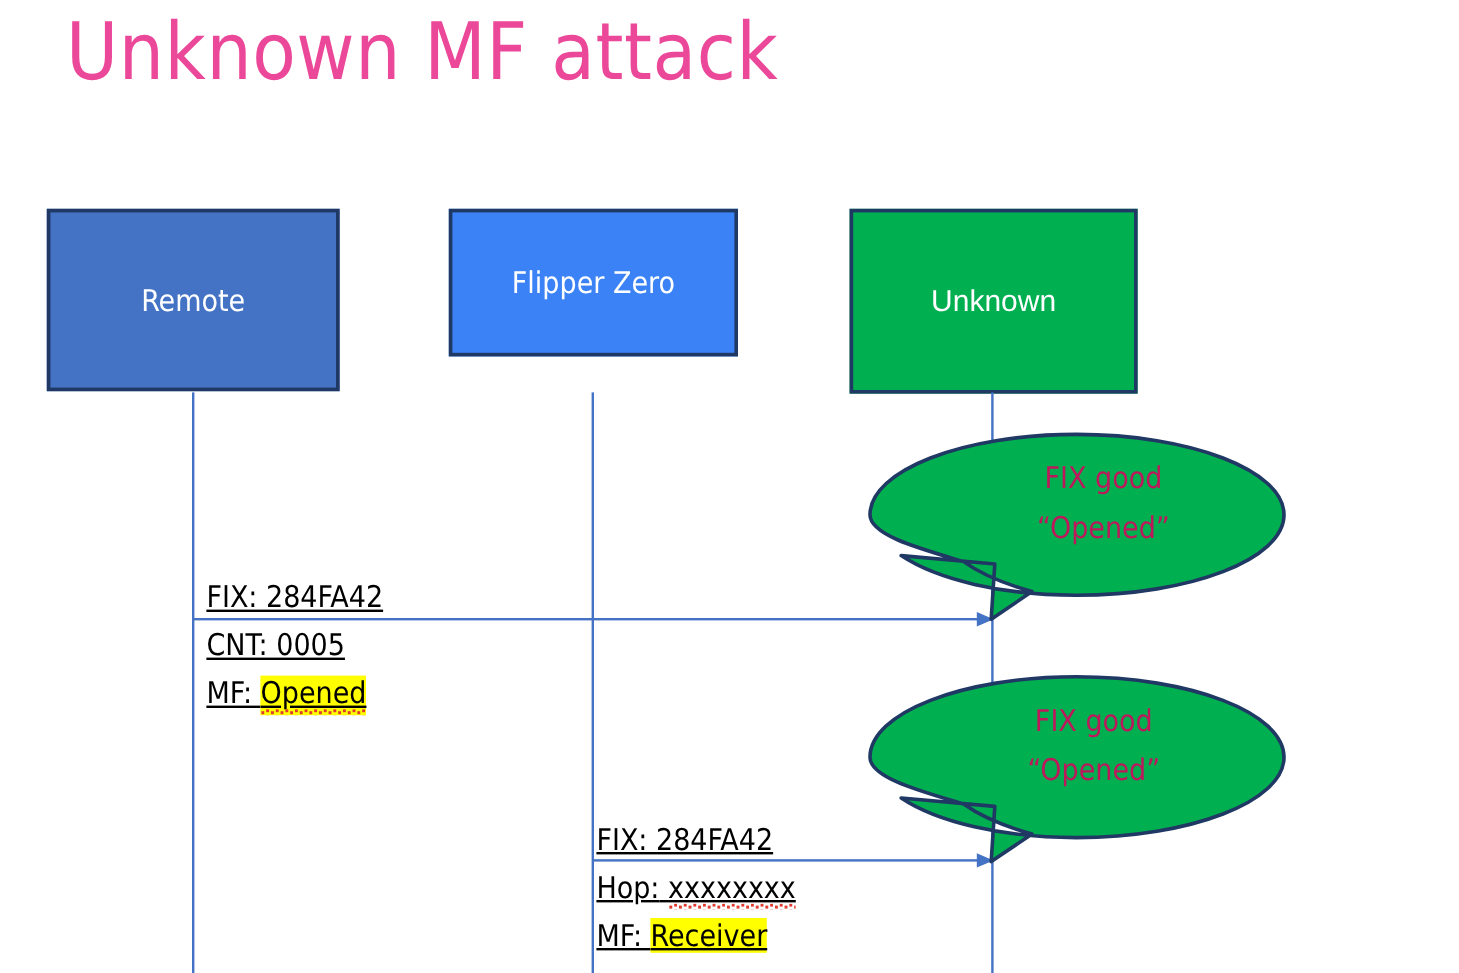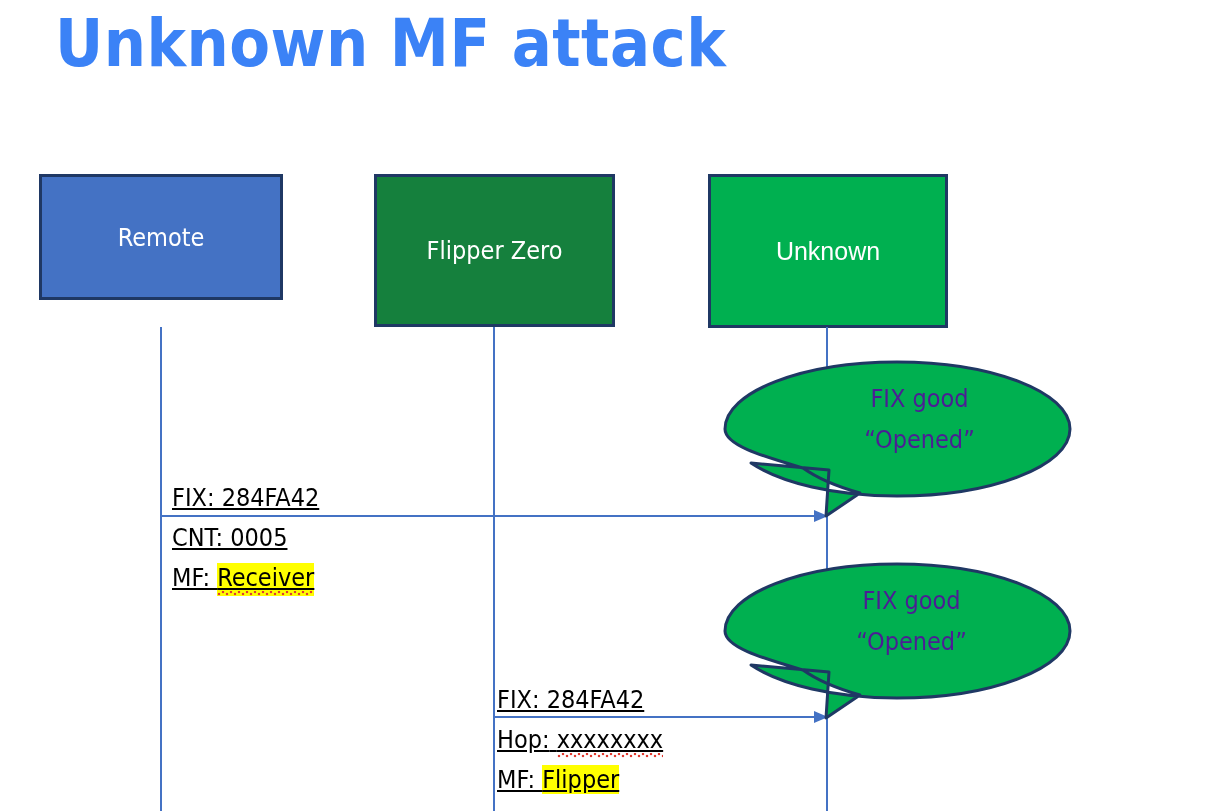--- a/index.html
+++ b/index.html
@@ -16,47 +16,47 @@
     font-family: "DejaVu Sans", "Liberation Sans", sans-serif;
   }
 
   
   #slide-title {
     position: absolute;
     left: 55px;
     top: 8px;
     font-family: "DejaVu Sans Condensed", "DejaVu Sans", sans-serif;
     font-size: 66px;
-    font-weight: 700;
+    font-weight: 400;
     letter-spacing: 0.5px;
-    color: #3b82f6;
+    color: #ec4899;
     white-space: nowrap;
     line-height: 1.1;
   }
 
   
   .actor-box {
     position: absolute;
     box-sizing: border-box;
     border: 3px solid #1f3864;
     display: flex;
     align-items: center;
     justify-content: center;
     color: #ffffff;
     font-size: 25px;
     font-weight: 400;
     font-family: "DejaVu Sans Condensed", "DejaVu Sans", sans-serif;
   }
   #actor-remote {
-    left: 39px; top: 174px; width: 244px; height: 126px;
+    left: 39px; top: 174px; width: 244px; height: 152px;
     background: #4472c4;
   }
   #actor-flipper {
-    left: 374px; top: 174px; width: 241px; height: 153px;
-    background: #15803d;
+    left: 374px; top: 174px; width: 241px; height: 123px;
+    background: #3b82f6;
   }
   #actor-receiver {
     left: 708px; top: 174px; width: 240px; height: 154px;
     background: #00b050;
     font-family: "Liberation Sans", "DejaVu Sans", sans-serif;
   }
 
   
   .lifeline {
     position: absolute;
@@ -126,21 +126,21 @@
     left: 0;
     top: 0;
     overflow: visible;
   }
   .callout-text {
     position: absolute;
     left: 0;
     top: 16px;
     width: 345px;
     text-align: center;
-    color: #4c1d95;
+    color: #be185d;
     font-family: "DejaVu Sans Condensed", "DejaVu Sans", sans-serif;
     font-size: 25px;
     line-height: 41px;
     pointer-events: none;
   }
   #callout-1 { left: 725px; top: 362px; }
   #callout-2 { left: 725px; top: 564px; }
   #callout-1 .callout-text { left: 22px; }
   #callout-2 .callout-text { left: 14px; }
 </style>
@@ -167,33 +167,33 @@
 
   <div class="msg-arrow" id="arrow-1"></div>
 
   <div class="msg-arrow" id="arrow-2"></div>
 
   <div class="msg-text" id="msg-1-text">
     <div>FIX: 284FA42</div>
     <div>CNT: 0005</div>
     <div>
       <span>MF:</span>
-      <span class="hl misspelled">Receiver</span>
+      <span class="hl misspelled">Opened</span>
     </div>
   </div>
 
   <div class="msg-text" id="msg-2-text">
     <div>FIX: 284FA42</div>
     <div>
       <span>Hop:</span>
       <span class="misspelled">xxxxxxxx</span>
     </div>
     <div>
       <span>MF:</span>
-      <span class="hl">Flipper</span>
+      <span class="hl">Receiver</span>
     </div>
   </div>
 
   <div class="callout" id="callout-1">
     <svg width="345" height="160" viewBox="0 0 345 160">
       <path d="M 172 0
                C 267 0 345 30 345 67
                C 345 104 267 134 172 134
                C 110 134 56 121 26 101
                L 104 108

